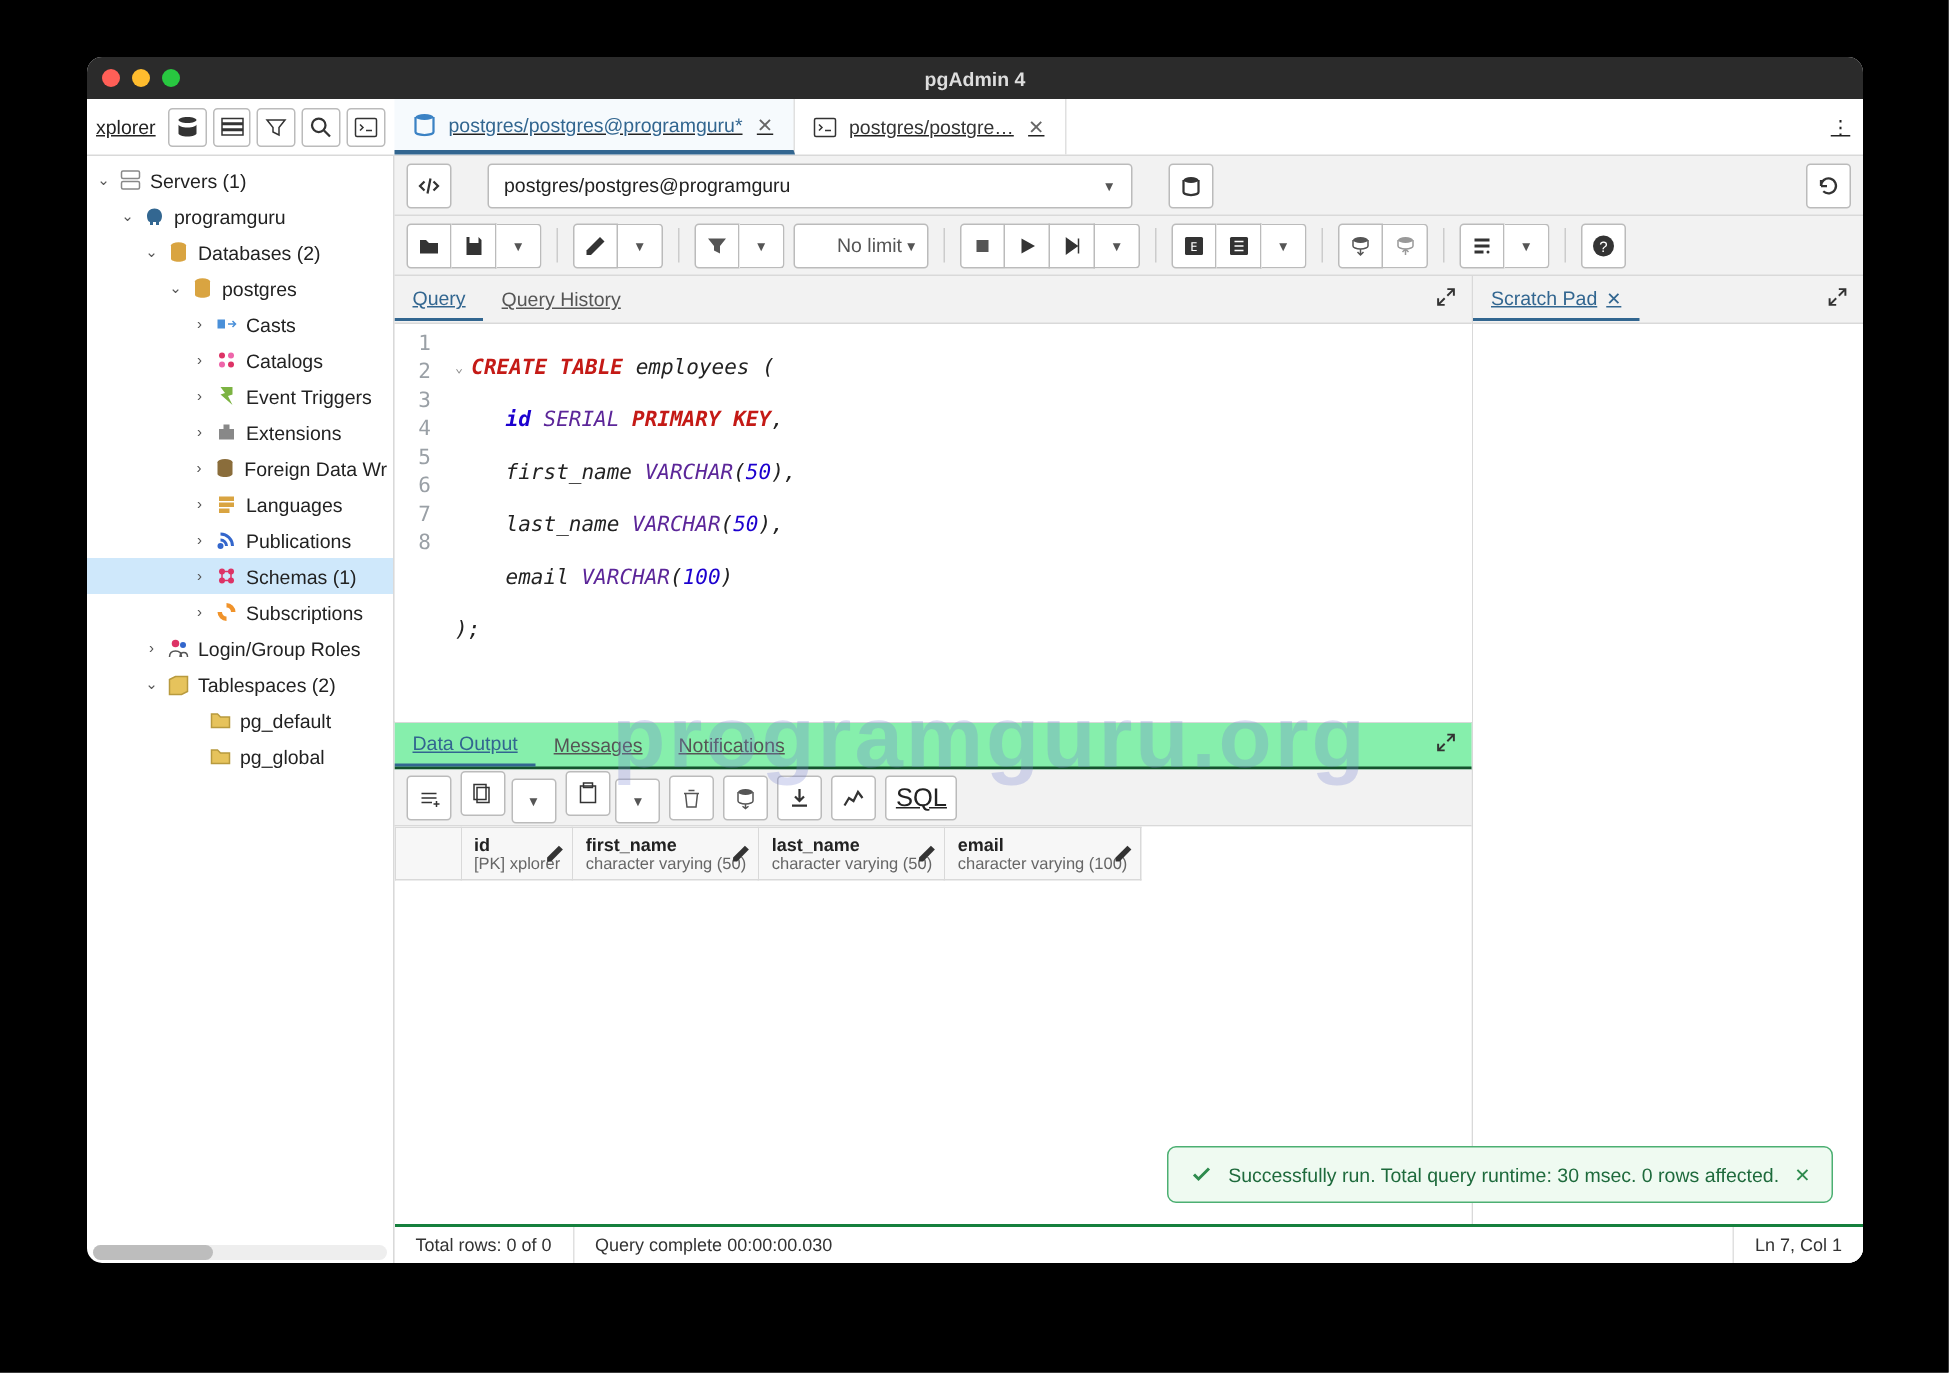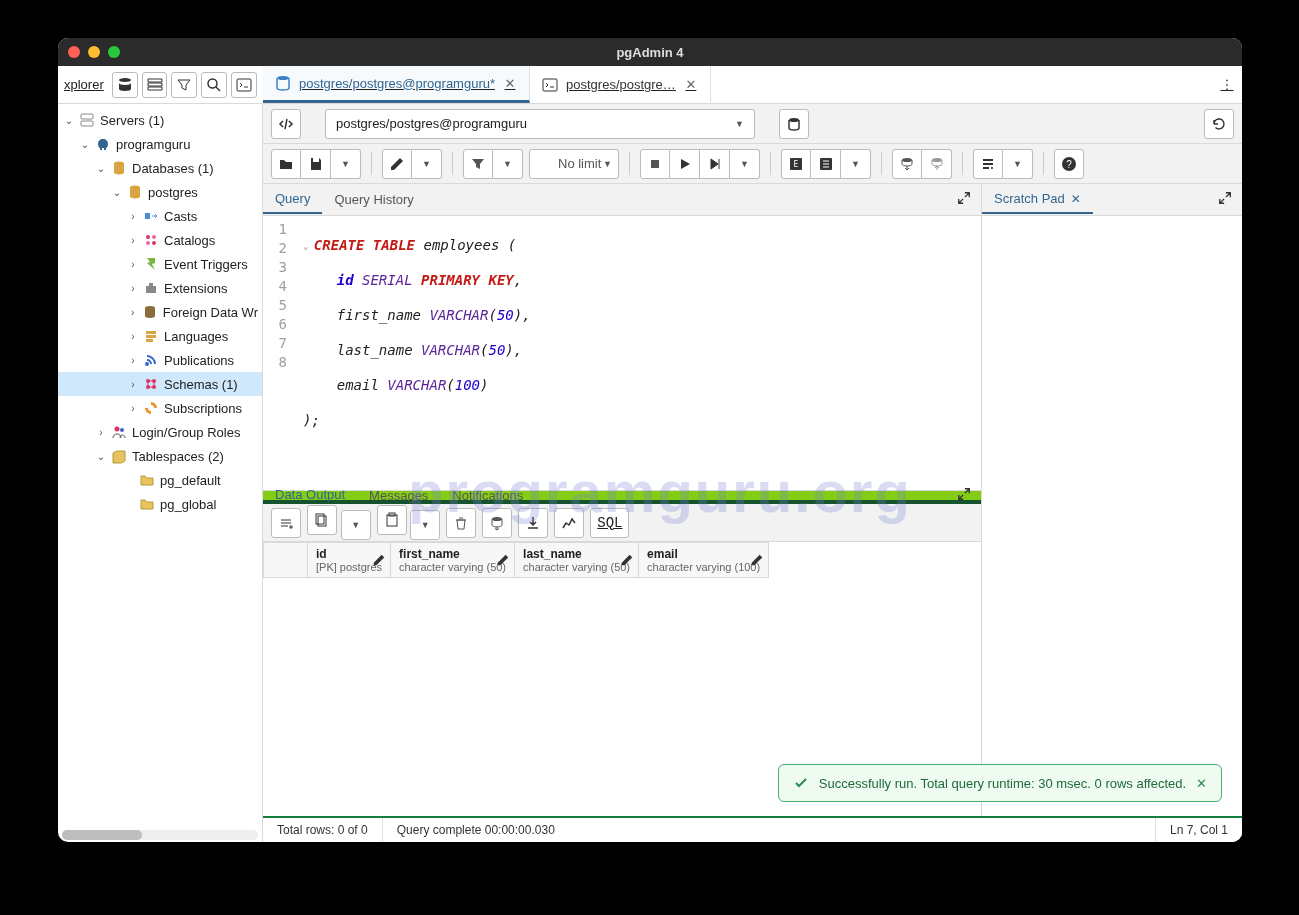--- a/index.html
+++ b/index.html
@@ -43,36 +43,36 @@
   .toolbar .group .btn { border-radius:0;}
   .toolbar .group .btn:first-child { border-top-left-radius:3px; border-bottom-left-radius:3px;}
   .toolbar .group .btn:last-child { border-top-right-radius:3px; border-bottom-right-radius:3px;}
   .toolbar .group .btn + .btn { border-left:none;}
   .divider { width:1px; align-self:stretch; background:#ccc; margin:4px 4px;}
   .noLimit { width:90px; text-align:left; color:#555; justify-content:space-between;padding-left:28px;}
   .editor-tabs { height:32px; display:flex; align-items:center; background:#f2f2f2; border-bottom:1px solid #d9d9d9;}
   .editor-split { flex:1; display:flex; min-height:0;}
   .editor-left { flex:1; display:flex; flex-direction:column; border-right:1px solid #d9d9d9; min-width:0;}
   .editor-right { width:260px; display:flex; flex-direction:column; background:#fff;}
-  .etab { padding:6px 12px; font-size:13px; cursor:pointer; color:#555; display:flex; align-items:center; gap:6px;}
+  .etab { padding:6px 12px; font-size:13px; cursor:pointer; color:#555; display:flex; align-items:center; gap:6px;text-decoration:underline;}
   .etab.active { color:#326690; border-bottom:2px solid #326690; font-weight:500;}
   .etab .close { font-size:12px;}
   .expand-icon { margin-left:auto; padding:6px 10px; cursor:pointer; }
   .code { flex:1; background:#fff; display:flex; font-family: Menlo, Monaco, Consolas, monospace; font-size:14px; overflow:auto; min-height:0;}
   .gutter { width:34px; text-align:right; color:#9aa0a6; background:#fff; padding:4px 4px 4px 0; user-select:none;}
   .gutter div { height:19px; line-height:19px; padding-right:6px;}
   .codearea { padding:4px 6px; position:relative; white-space:pre;font-style:italic; }
   .codearea div { height:19px; line-height:19px; }
   .kw { color:#c41a16; font-weight:600; }
   .kw2 { color:#1c00cf; font-weight:600;}
   .num { color:#1c00cf; }
   .ident { color:#222; }
   .func { color:#5c2699; }
   .grey { color:#888;}
-  .output-tabs { height:14px; display:flex; align-items:center; background:#84cc16; border-top:1px solid #d9d9d9; border-bottom:4px solid #14532d;}
+  .output-tabs { height:32px; display:flex; align-items:center; background:#86efac; border-top:1px solid #d9d9d9; border-bottom:2px solid #14532d;}
   .data-toolbar { height:38px; display:flex; align-items:center; gap:6px; padding:4px 8px; background:#f2f2f2; border-bottom:1px solid #d9d9d9;}
   .data-table-wrap { flex:1; background:#fff; overflow:auto; min-height:0; position:relative;}
   table.data { border-collapse:collapse; font-size:12px;}
   table.data th { background:#f7f7f7; border:1px solid #d9d9d9; padding:4px 8px; text-align:left; font-weight:400; position:relative;}
   table.data th .colname { font-weight:600; }
   table.data th .coltype { color:#666; font-size:11px;}
   table.data th .editcol { position:absolute; right:4px; top:50%; transform:translateY(-50%); width:14px; height:14px; }
   .rownum { width:44px; background:#f7f7f7;}
   .statusbar { height:26px; border-top:2px solid #15803d; display:flex; align-items:center; font-size:12px; color:#333; background:#fff;}
   .status-cell { padding:0 14px; border-right:1px solid #e0e0e0; height:100%; display:flex; align-items:center;}
@@ -174,21 +174,21 @@
         <span class="node-label">programguru</span>
       </div>
       <div class="tree-row" style="padding-left:36px">
         <span class="caret">⌄</span>
         <span class="ticon">
             <svg viewBox="0 0 16 16">
               <ellipse cx="8" cy="3.5" rx="5" ry="2" fill="#d9a441"></ellipse>
               <path d="M3 3.5v9c0 1.1 2.2 2 5 2s5-.9 5-2v-9" fill="#d9a441"></path>
             </svg>
           </span>
-        <span class="node-label">Databases (1)</span>
+        <span class="node-label">Databases (2)</span>
       </div>
       <div class="tree-row" style="padding-left:52px">
         <span class="caret">⌄</span>
         <span class="ticon">
             <svg viewBox="0 0 16 16">
               <ellipse cx="8" cy="3.5" rx="5" ry="2" fill="#d9a441"></ellipse>
               <path d="M3 3.5v9c0 1.1 2.2 2 5 2s5-.9 5-2v-9" fill="#d9a441"></path>
             </svg>
           </span>
         <span class="node-label">postgres</span>
@@ -565,31 +565,31 @@
             <span class="btn">
                 <svg viewBox="0 0 16 16">
                   <path d="M8 2v8m-3-3l3 3 3-3M3 13h10" stroke="#333" fill="none" stroke-width="1.5"></path>
                 </svg>
               </span>
             <span class="btn">
                 <svg viewBox="0 0 16 16">
                   <path d="M2 13l3-5 3 2 3-6 3 4" stroke="#333" fill="none" stroke-width="1.5"></path>
                 </svg>
               </span>
-            <span class="btn" style="font-family:Liberation Mono, monospace;font-size:14px;text-decoration:underline;text-align:right;">SQL</span>
+            <span class="btn" style="font-family:Liberation Sans, sans-serif;font-size:17px;text-decoration:underline;text-align:right;">SQL</span>
           </div>
 
           <div class="data-table-wrap">
             <table class="data">
               <thead>
                   <tr id="data-header">
                     <th class="rownum"></th>
                     <th>
                       <div class="colname">id</div>
-                      <div class="coltype">[PK] postgres</div>
+                      <div class="coltype">[PK] xplorer</div>
                       <svg class="editcol" viewBox="0 0 16 16">
                         <path d="M11 2l3 3-9 9H2v-3z" fill="#333"></path>
                       </svg>
                     </th>
                     <th>
                       <div class="colname">first_name</div>
                       <div class="coltype">character varying (50)</div>
                       <svg class="editcol" viewBox="0 0 16 16">
                         <path d="M11 2l3 3-9 9H2v-3z" fill="#333"></path>
                       </svg>

